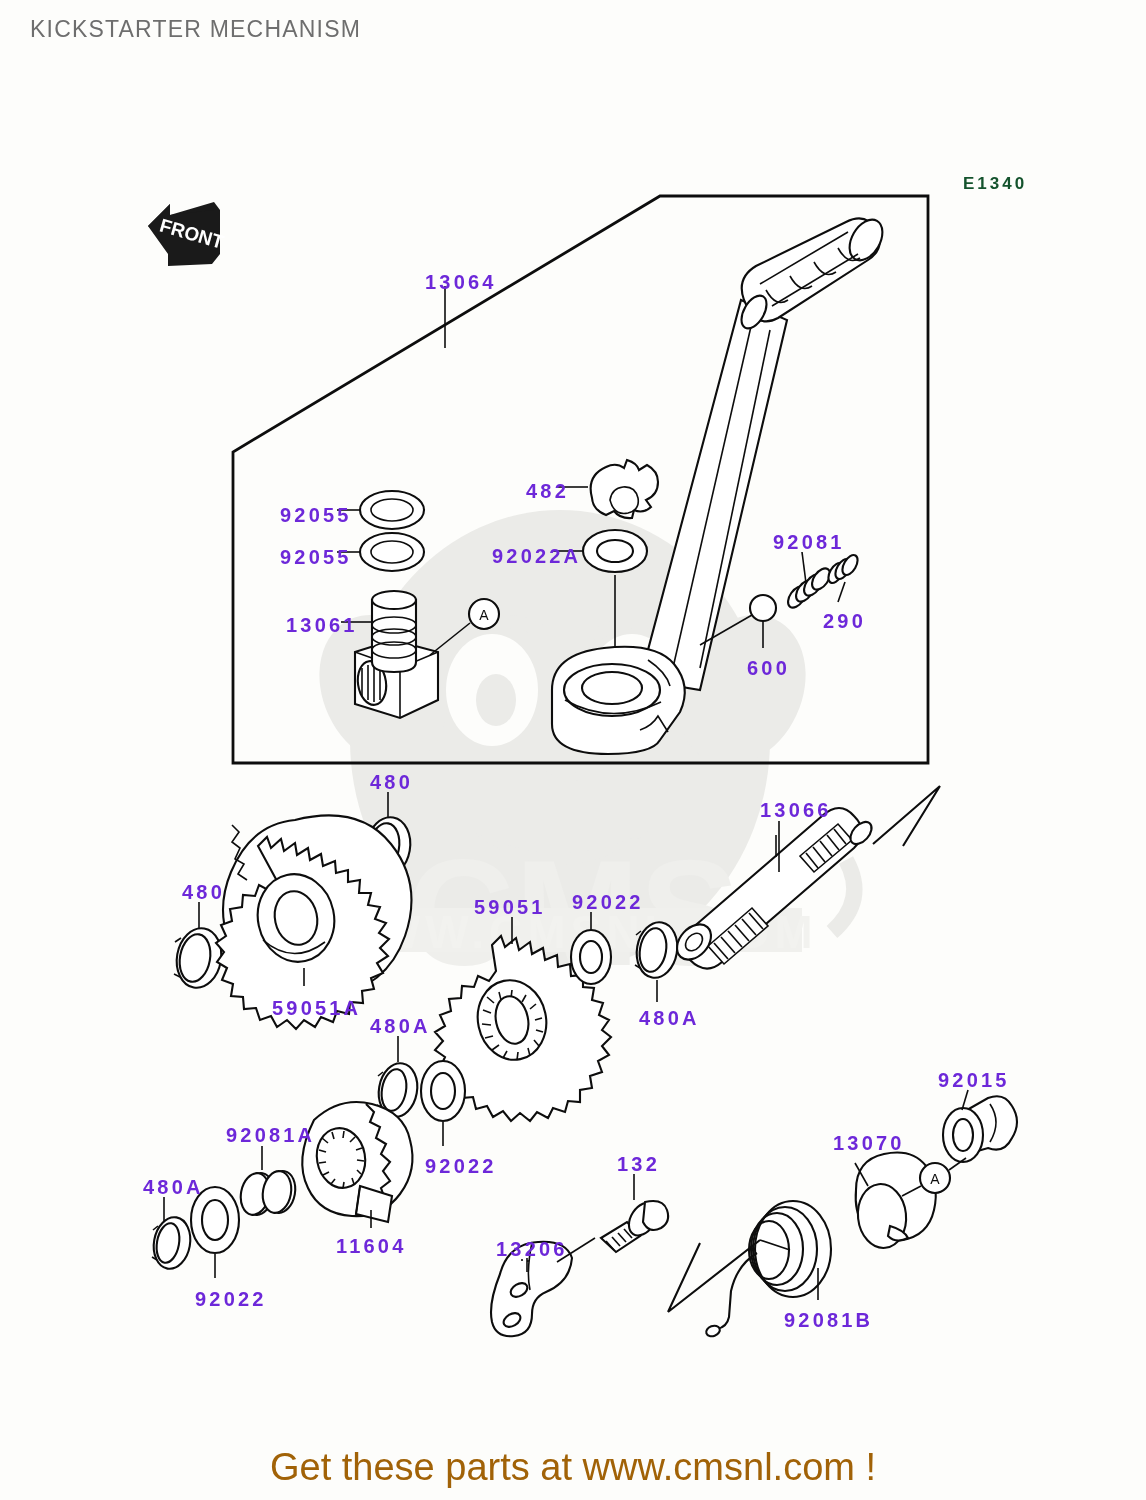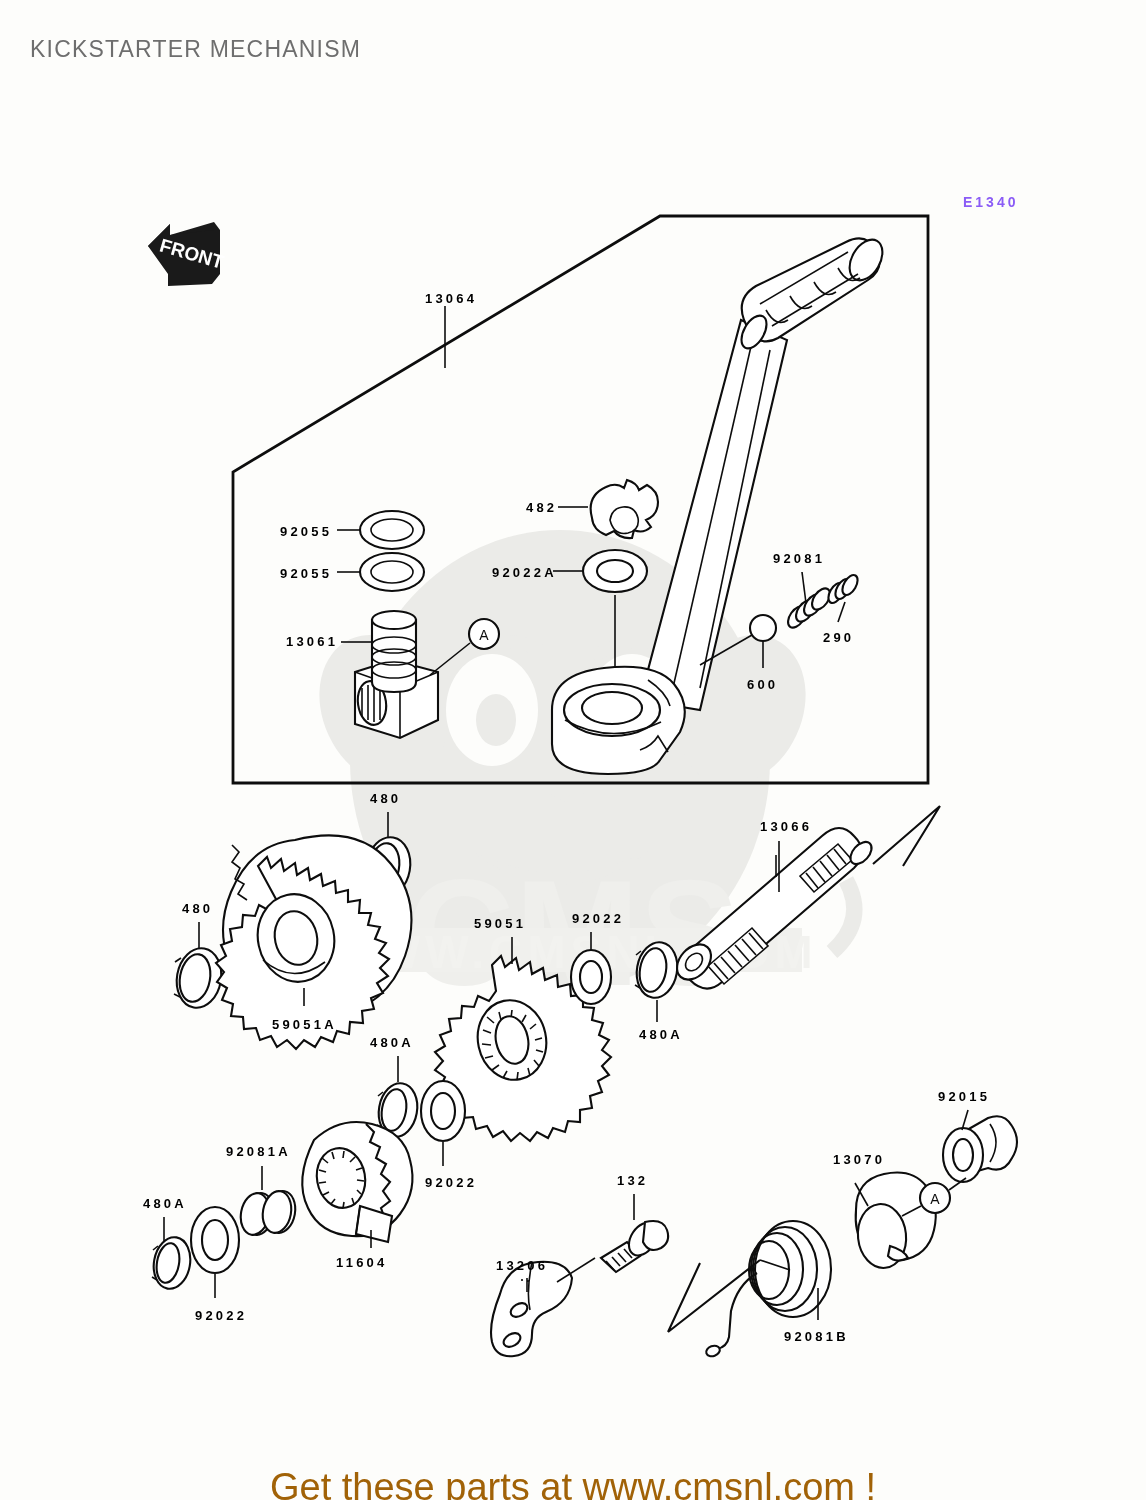--- a/index.html
+++ b/index.html
@@ -3,48 +3,48 @@
 <meta charset="utf-8">
 <style>
   html,body{margin:0;padding:0;}
   body{
     width:1146px;height:1500px;
     background:#fdfdfb;
     font-family:"Liberation Sans", sans-serif;
     overflow:hidden;
     position:relative;
   }
-  #root{position:absolute;inset:0;margin-top:20px;}
+  #root{position:absolute;inset:0;}
 
   .page-title{
     position:absolute;left:30px;top:16px;
     font-size:23px;letter-spacing:1.2px;color:#6e6e6e;
     font-family:"Liberation Sans", sans-serif;
     white-space:nowrap;
   }
   .fig-code{
     position:absolute;left:963px;top:174px;
-    font-size:14px;letter-spacing:3px;color:#8b5cf6;
+    font-size:17px;letter-spacing:3px;color:#14532d;
     font-weight:bold;
     font-family:"Liberation Sans", sans-serif;
   }
   .footer-note{
     position:absolute;left:0;right:0;top:1446px;
     text-align:center;
     font-size:38px;color:#a16207;
     font-family:"Liberation Sans", sans-serif;
     white-space:nowrap;
   }
 
   
   .lbl{
     position:absolute;
-    font-size:13px;
+    font-size:20px;
     letter-spacing:3.2px;
-    color:#000000;
+    color:#6d28d9;
     font-weight:bold;
     font-family:"Liberation Sans", sans-serif;
     white-space:nowrap;
   }
 
   
   svg.canvas{position:absolute;left:0;top:0;width:1146px;height:1500px;}
 
   .ln{stroke:#0d0d0d;fill:none;}
   .thin{stroke-width:1.6;}

